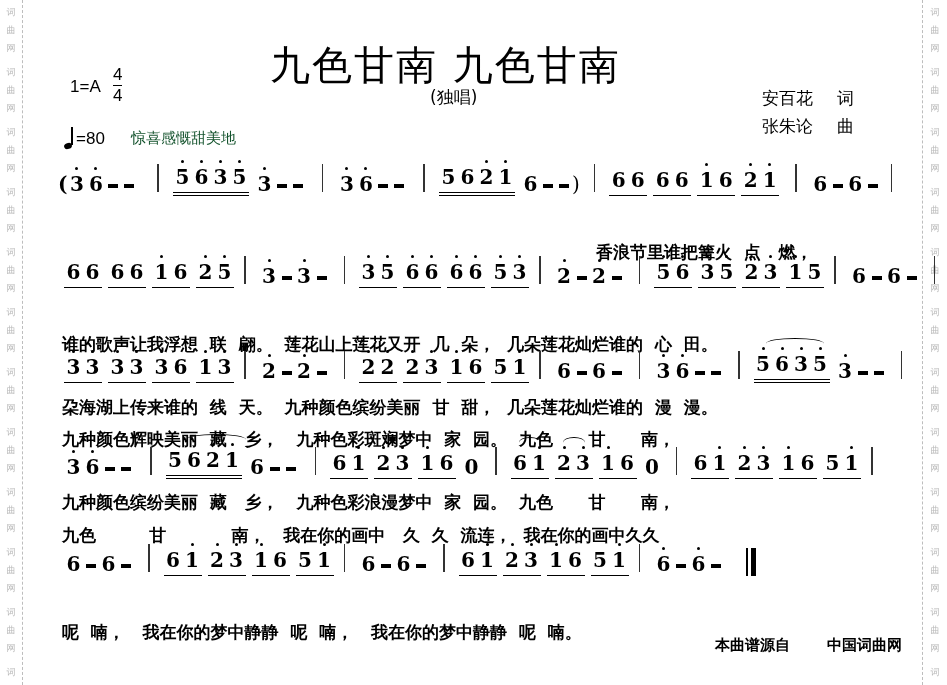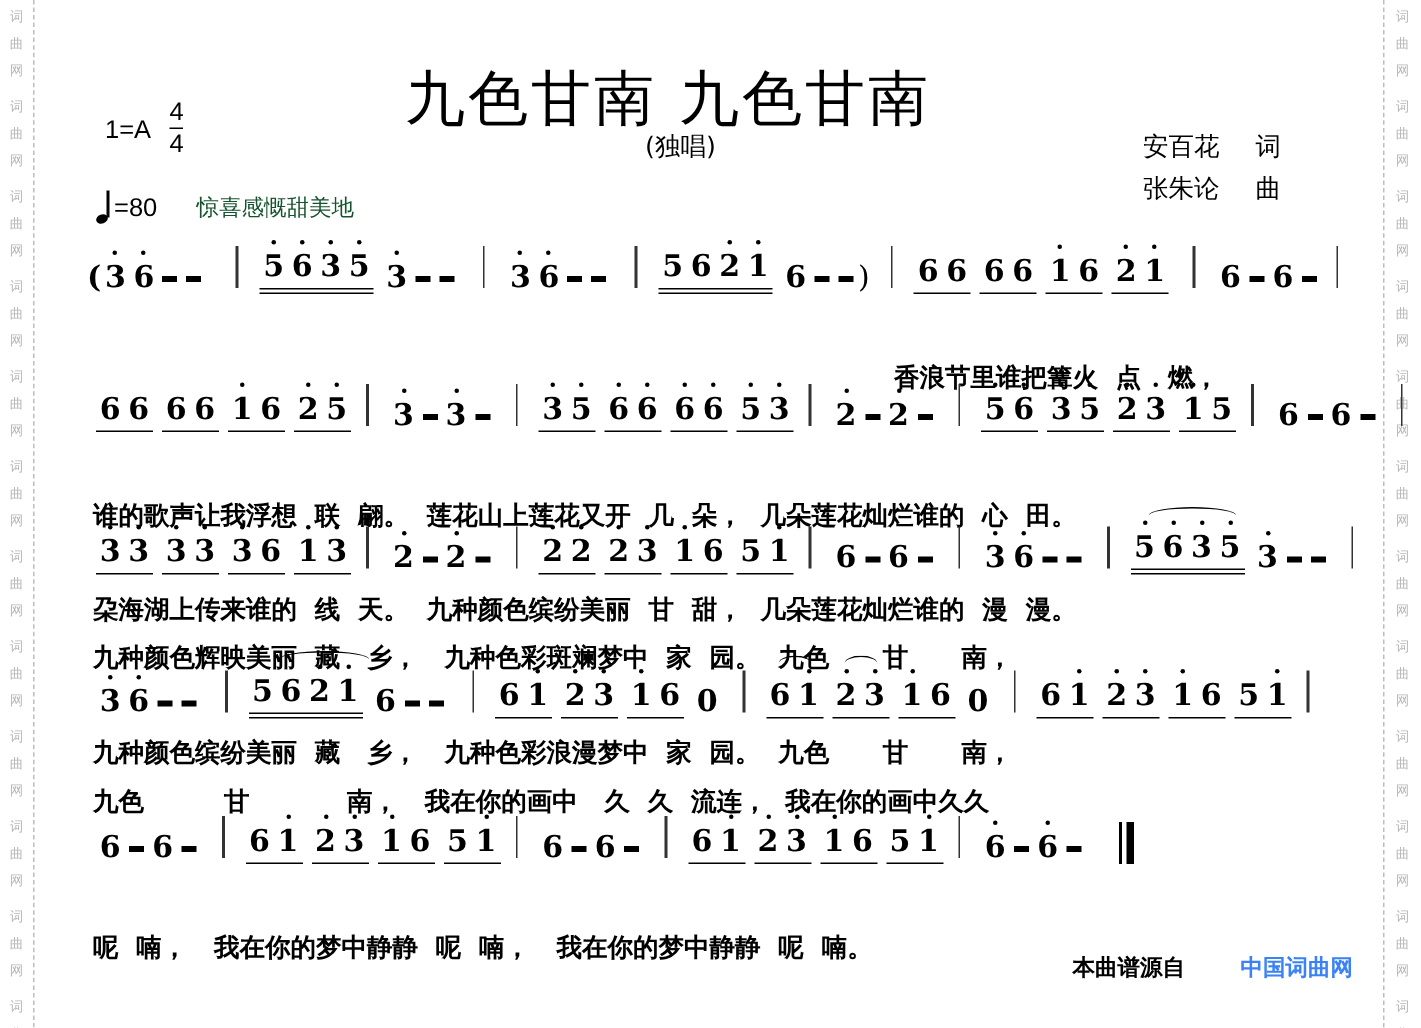--- a/index.html
+++ b/index.html
@@ -38,21 +38,21 @@
   .grp.u1 { border-bottom:1.6px solid #000; }
   .grp.u2 { border-bottom:4.5px double #000; }
   .barline { display:inline-block; width:1.5px; height:28px; background:#333; margin:0 14px; align-self:center; }
   .final { display:inline-block; width:2px; height:28px; background:#000; margin-left:22px; }
   .final2 { display:inline-block; width:5px; height:28px; background:#000; margin-left:3px; }
   .paren { font-family:"DejaVu Serif", serif; font-weight:bold; font-size:20px; line-height:24px; }
   .slur { position:absolute; top:-14px; height:10px; border-top:1.3px solid #000; border-radius:50% 50% 0 0; }
   .lyrics { position:absolute; top:40px; font-family:"DejaVu Serif", serif; font-weight:bold; font-size:17px;
             line-height:21px; white-space:pre; }
   .source { position:absolute; left:715px; top:636px; font-family:"DejaVu Sans", sans-serif; font-weight:bold; font-size:15px; }
-  .site { position:absolute; left:827px; top:636px; font-family:"DejaVu Sans", sans-serif; font-weight:bold; font-size:15px; color:#3b82f6; }
+  .site { position:absolute; left:827px; top:636px; font-family:"DejaVu Sans", sans-serif; font-weight:bold; font-size:15px; color:#000000; }
 </style>
 </head>
 <body>
 
 <div class="margin left" id="wm-left">
     <div class="wm" style="top: 4px;">词</div>
     <div class="wm" style="top: 22px;">曲</div>
     <div class="wm" style="top: 40px;">网</div>
     <div class="wm" style="top: 64px;">词</div>
     <div class="wm" style="top: 82px;">曲</div>

